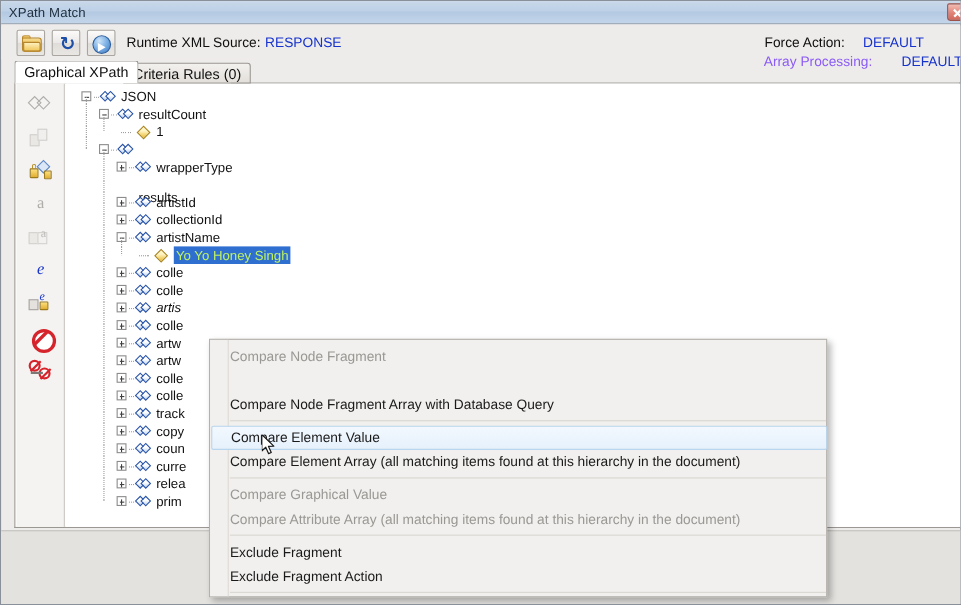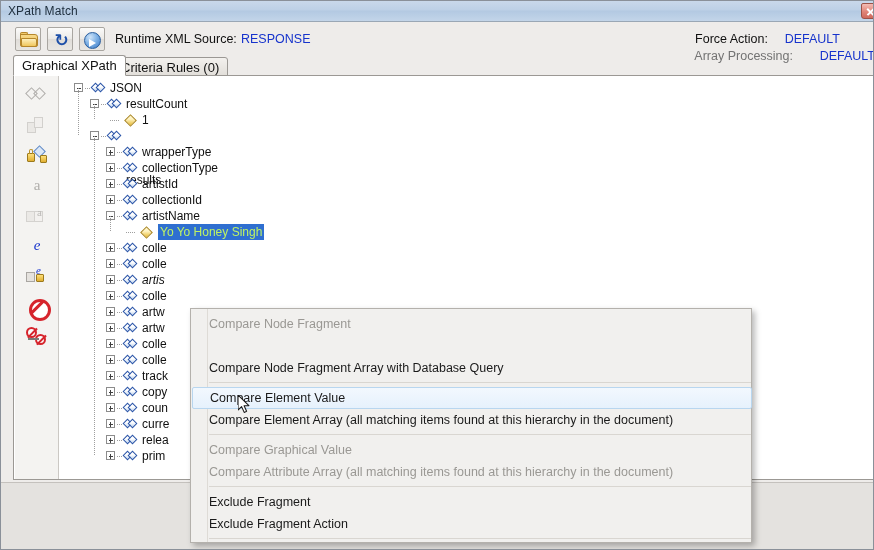--- a/index.html
+++ b/index.html
@@ -120,21 +120,21 @@
     position: absolute; right: 107px; top: 9px;
     font-size: 12.5px; color: #101010; white-space: nowrap;
     text-align: right;
   }
   #val-force {
     position: absolute; right: 35px; top: 9px;
     font-size: 12.5px; color: #1633cc; white-space: nowrap;
   }
   #lbl-array {
     position: absolute; right: 82px; top: 26px;
-    font-size: 12.5px; color: #737373; white-space: nowrap;
+    font-size: 12.5px; color: #8b5cf6; white-space: nowrap;
     text-align: center;
   }
   #val-array {
     position: absolute; right: 0px; top: 26px;
     font-size: 12.5px; color: #1633cc; white-space: nowrap;
   }
 
   
   #tabs {
     position: absolute; left: 12px; top: 54px;
@@ -554,29 +554,20 @@
         </div>
         <div class="tnode" style="left: 0px; top: 68px; width: 813px;">
           <span class="texp plus" style="left: 46px;"></span>
           <span class="doth" style="left: 57px; top: 8px; width: 6px;"></span>
           <span class="tdia" style="left: 64px;">
             <i></i>
             <i></i>
           </span>
           <span class="tlabel" style="left: 82px;">wrapperType</span>
         </div>
-        <div class="tnode" style="left: 0px; top: 84px; width: 813px;">
-          <span class="texp plus" style="left: 46px;"></span>
-          <span class="doth" style="left: 57px; top: 8px; width: 6px;"></span>
-          <span class="tdia" style="left: 64px;">
-            <i></i>
-            <i></i>
-          </span>
-          <span class="tlabel" style="left: 82px;">collectionType</span>
-        </div>
         <div class="tnode" style="left: 0px; top: 100px; width: 813px;">
           <span class="texp plus" style="left: 46px;"></span>
           <span class="doth" style="left: 57px; top: 8px; width: 6px;"></span>
           <span class="tdia" style="left: 64px;">
             <i></i>
             <i></i>
           </span>
           <span class="tlabel" style="left: 82px;">artistId</span>
         </div>
         <div class="tnode" style="left: 0px; top: 116px; width: 813px; padding-left: 24px;">

